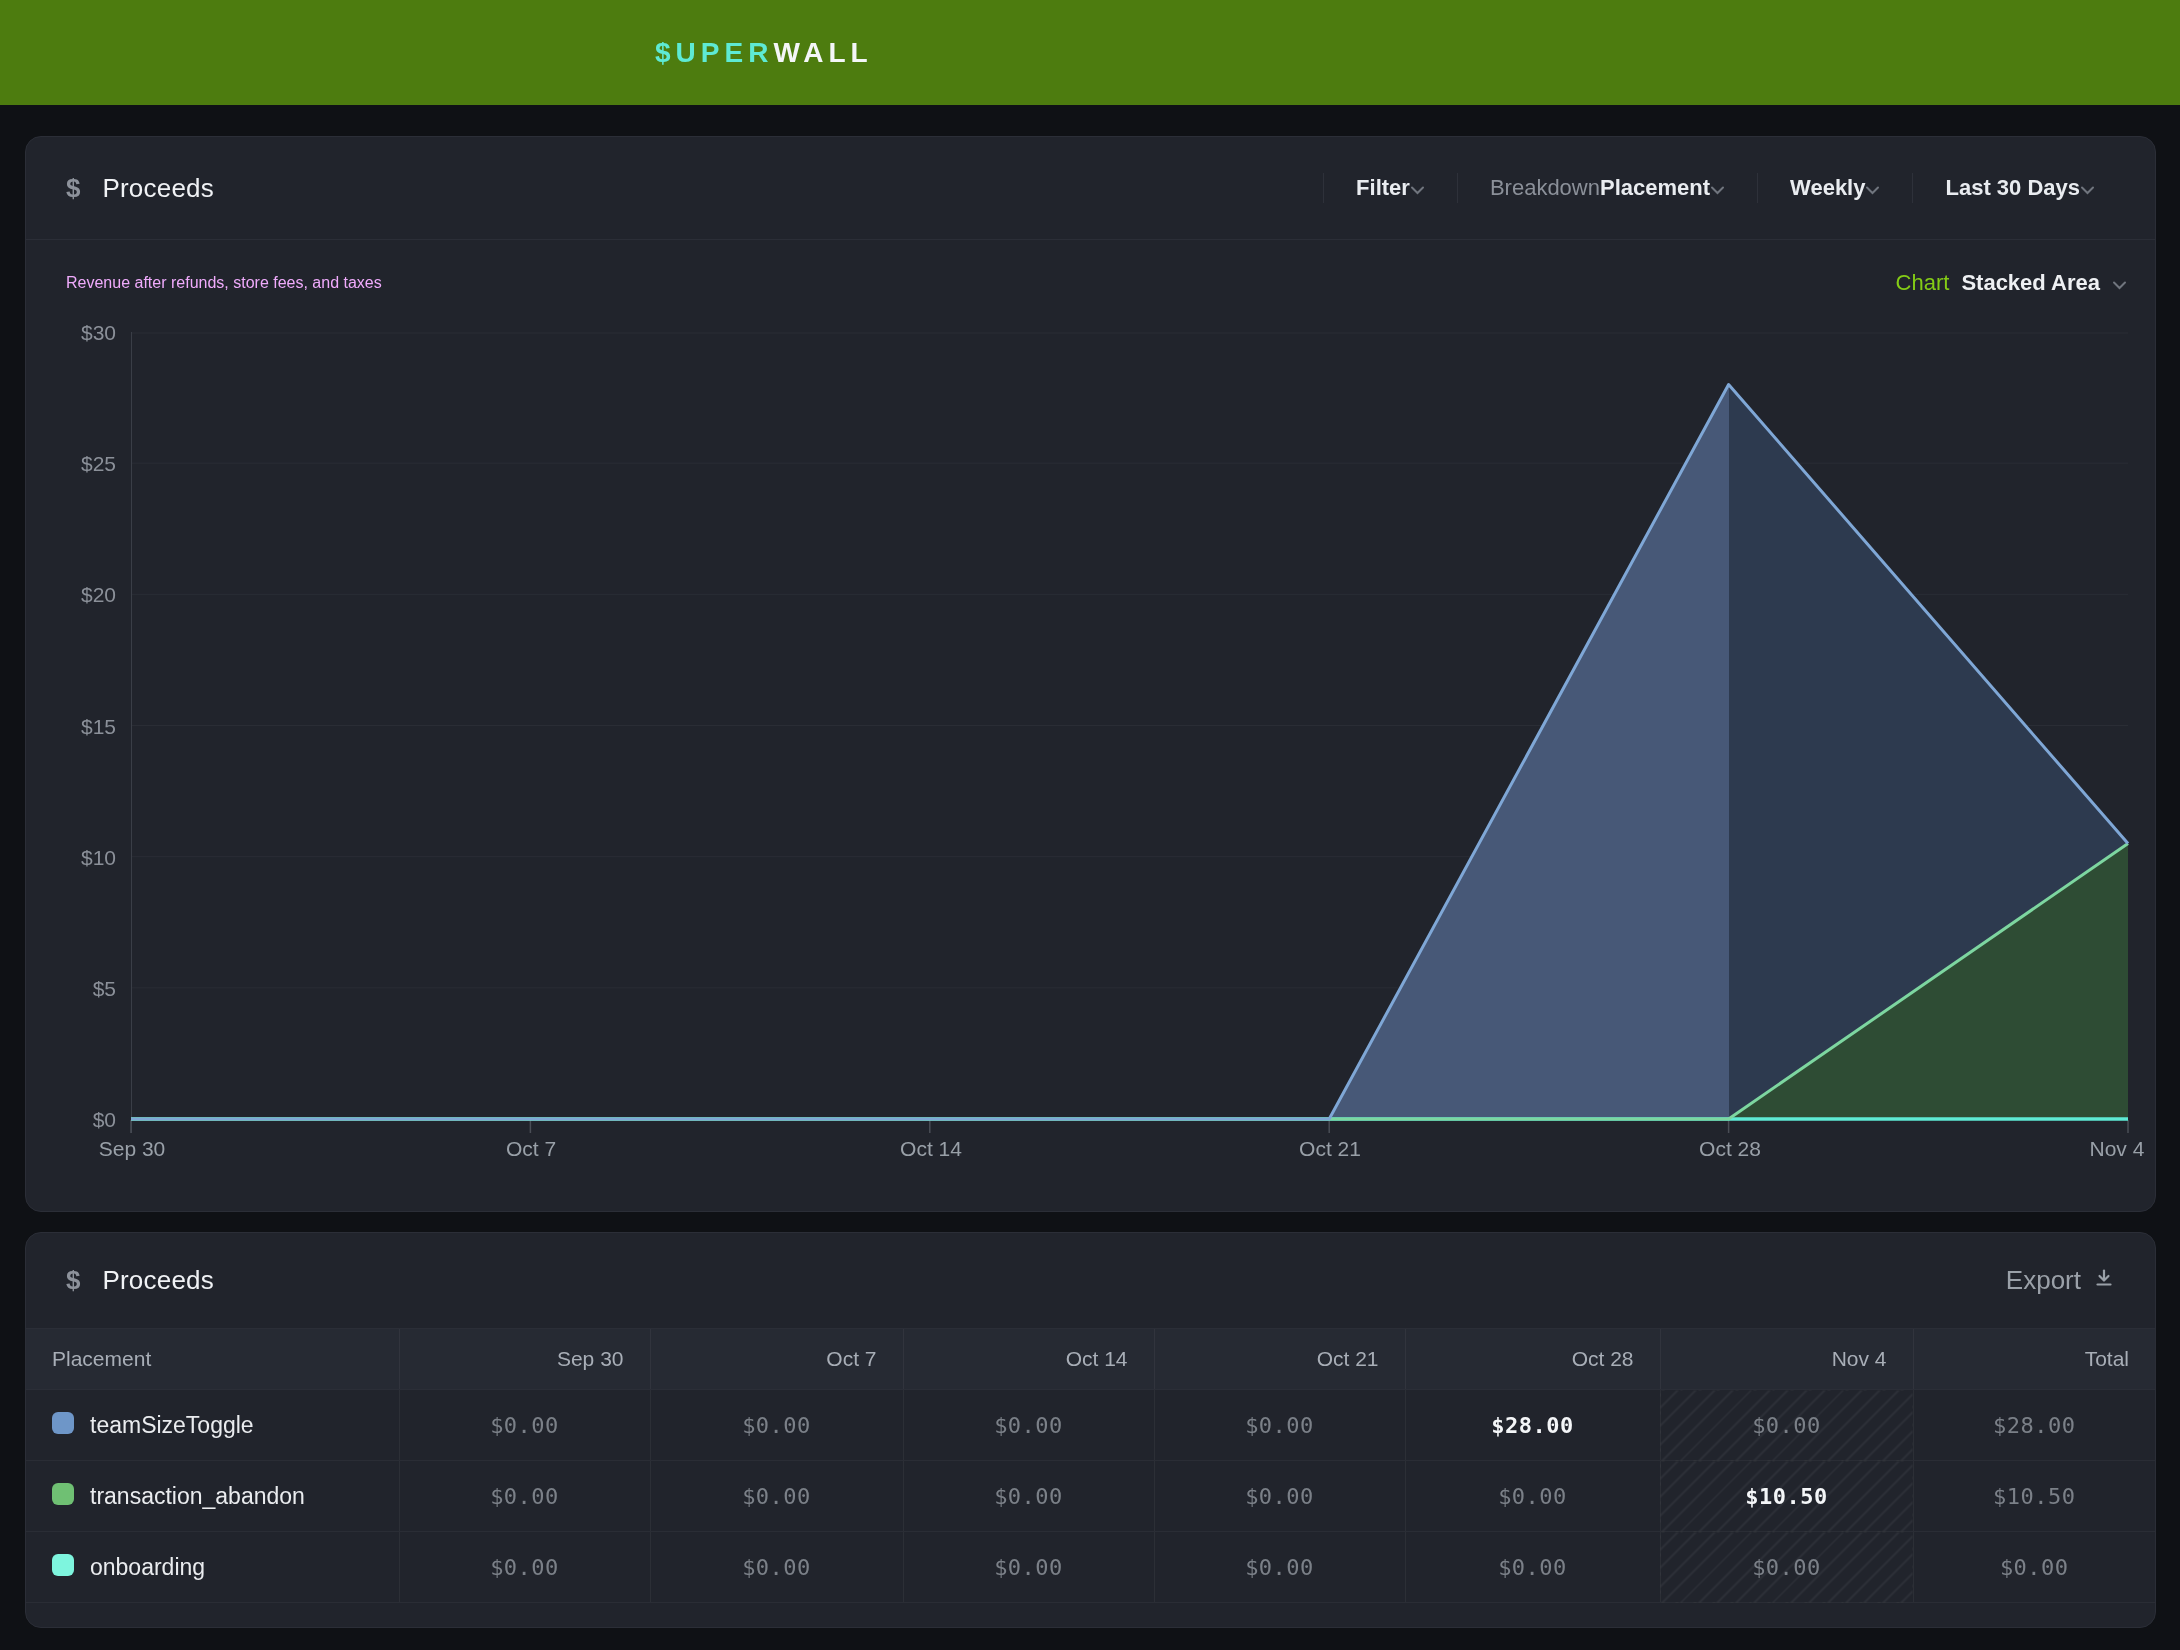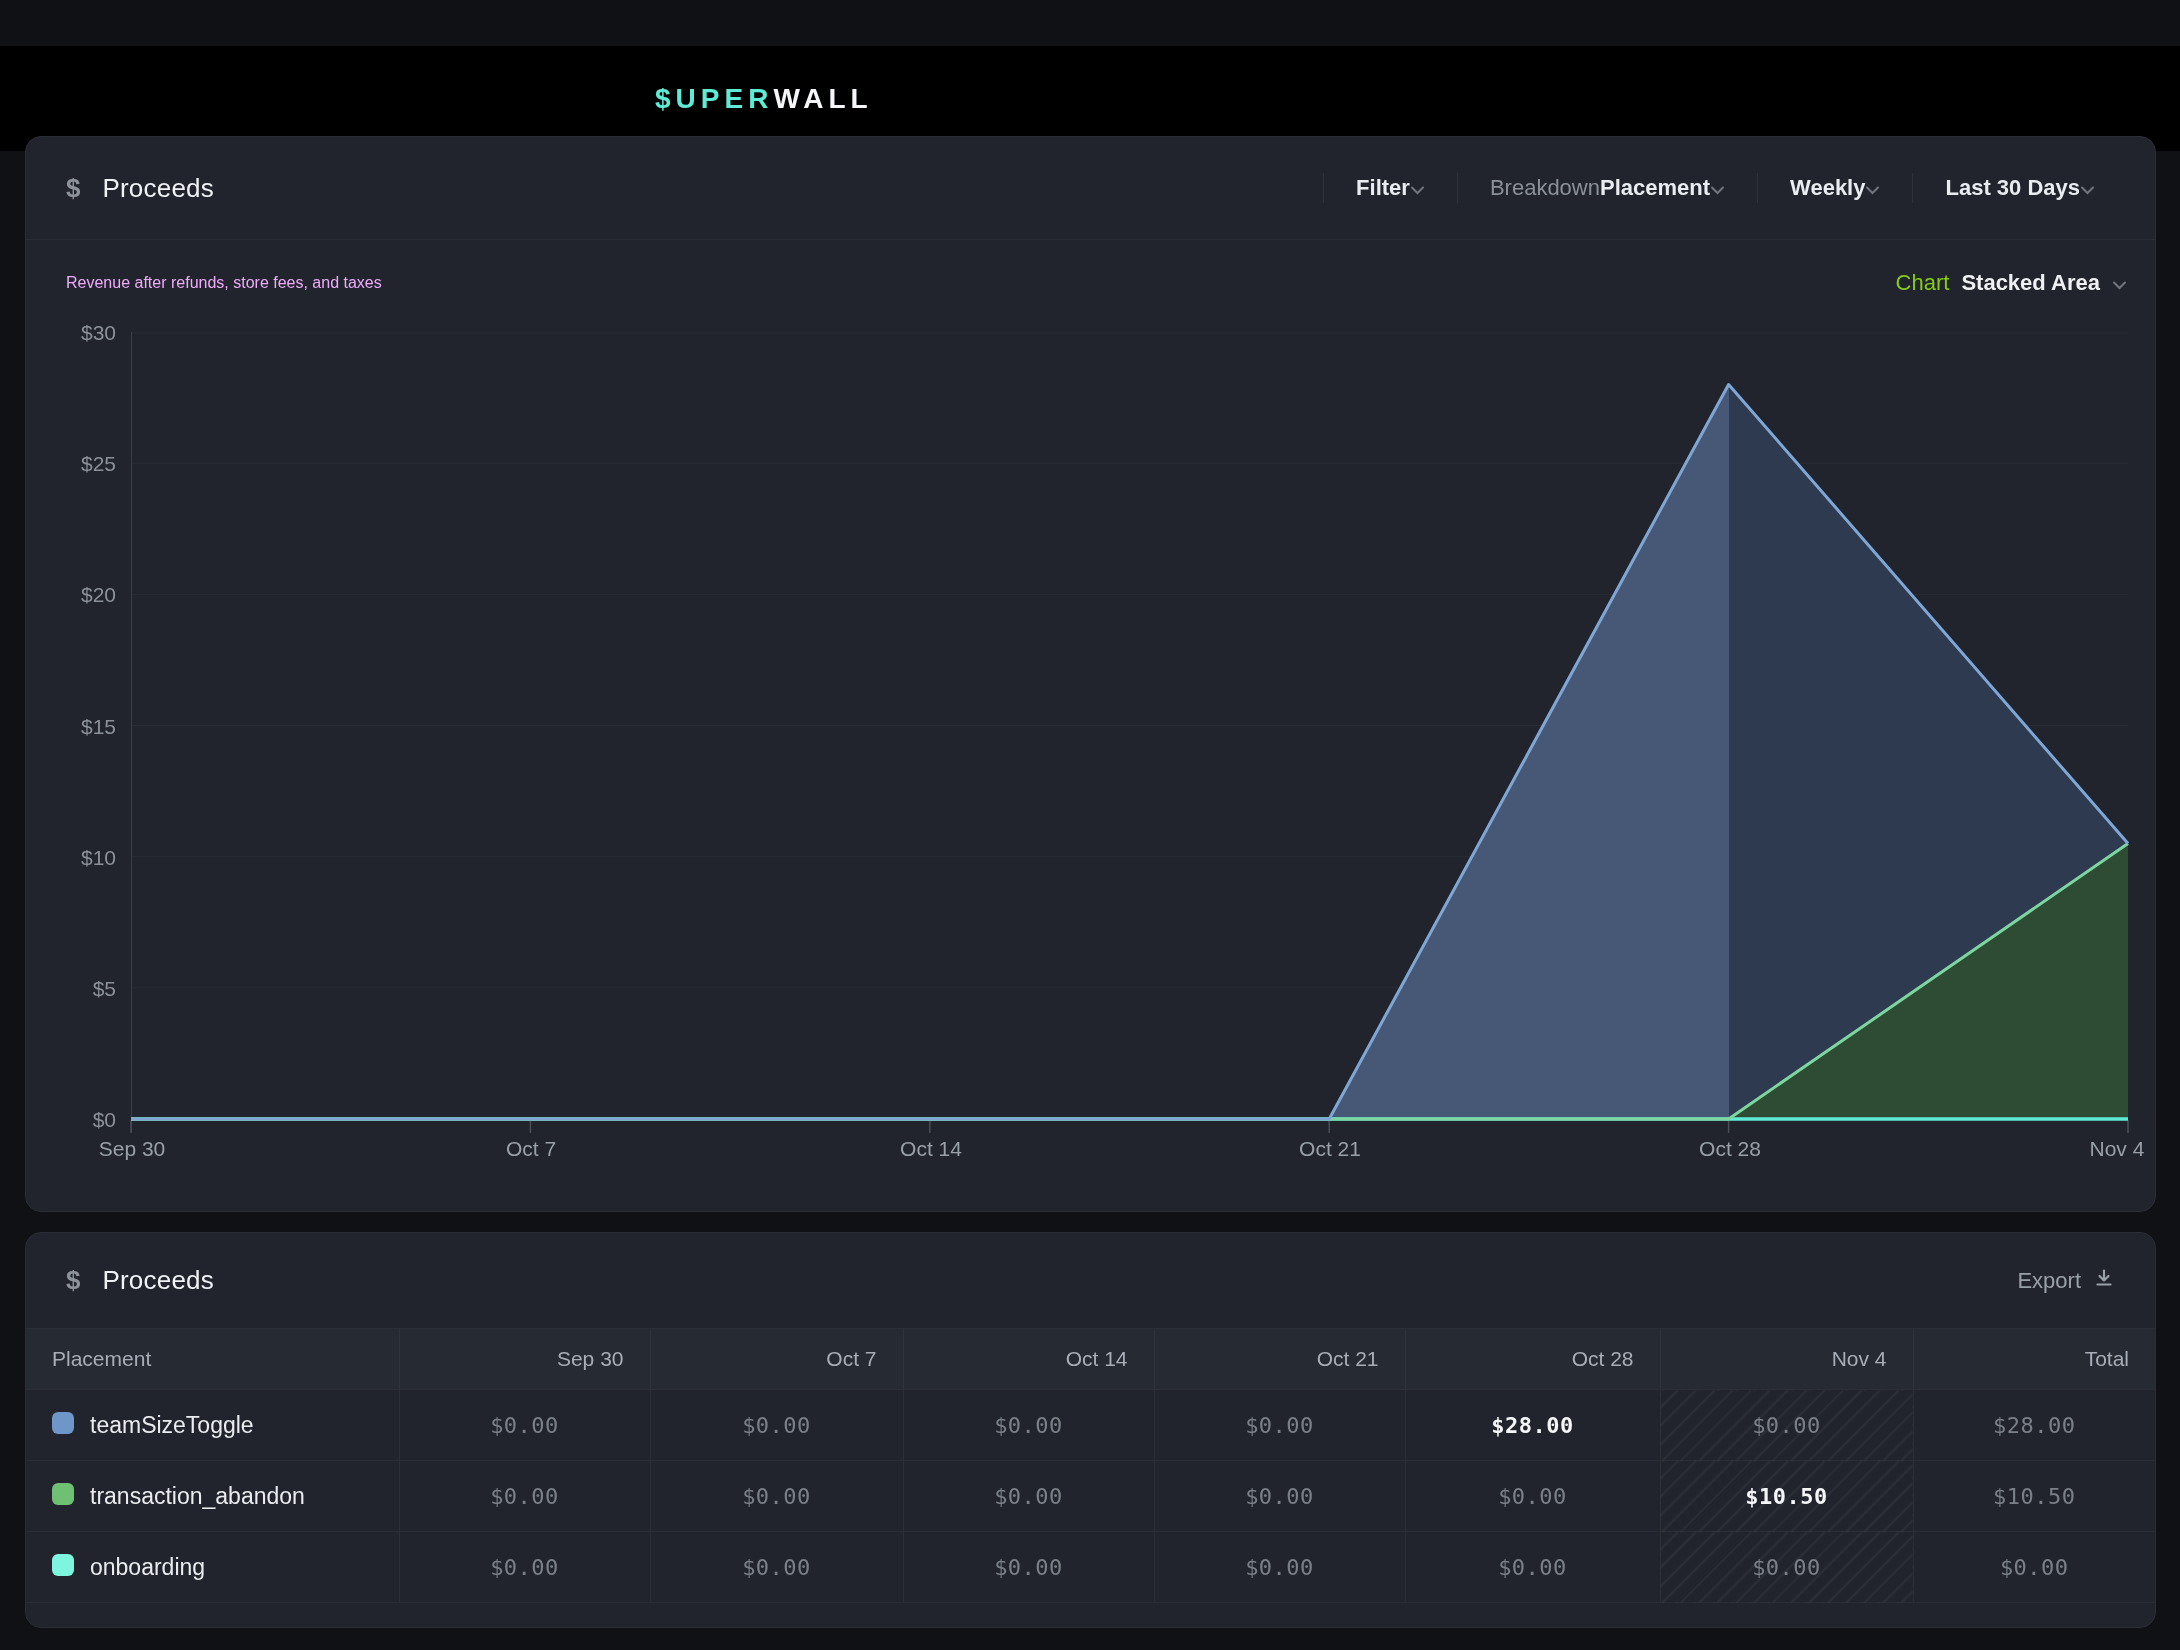--- a/index.html
+++ b/index.html
@@ -3,21 +3,21 @@
 <meta charset="utf-8">
 <style>
   html,body{margin:0;padding:0;}
   body{
     width:2180px;height:1650px;position:relative;overflow:hidden;
     background:#0f1115;
     font-family:"Liberation Sans","DejaVu Sans",sans-serif;
     -webkit-font-smoothing:antialiased;color:#e9ecf0;
   }
   
-  .topbar{position:absolute;left:0;top:0;width:2180px;height:105px;background:#000000;margin-top:46px;}
+  .topbar{position:absolute;left:0;top:0;width:2180px;height:105px;background:#4d7c0f;}
   .logo{position:absolute;left:655px;top:0;height:105px;display:flex;align-items:center;
         font-size:28px;font-weight:800;letter-spacing:5px;}
   .logo .teal{color:#5eead4;}
   .logo .white{color:#f4f6f8;}
   
   .panel{position:absolute;left:25px;width:2131px;background:#21242c;
          border:1px solid #2b2e37;border-radius:16px;box-sizing:border-box;}
   #panel-chart{top:136px;height:1076px;}
   #panel-table{top:1232px;height:396px;}
   .panel-head{display:flex;align-items:center;justify-content:space-between;}
@@ -42,21 +42,21 @@
   .charttype .val{font-size:22px;font-weight:600;color:#eef0f3;}
   
   #chart-svg{position:absolute;left:105px;top:195px;width:1997px;height:802px;overflow:visible;}
   .ylabel{position:absolute;left:8px;width:82px;height:26px;text-align:right;
           font-size:21px;color:#8b9099;line-height:26px;}
   .xlabel{position:absolute;top:1000px;font-size:21px;color:#99a0a8;white-space:nowrap;
           transform:translateX(-50%);}
   .xlabel.last{transform:translateX(-72%);}
   
   .export{display:flex;align-items:center;gap:12px;padding-right:40px;color:#9aa0a8;
-          font-size:22px;cursor:pointer;}
+          font-size:26px;cursor:pointer;}
   table.tbl{width:100%;border-collapse:collapse;table-layout:fixed;}
   .tbl th{background:#262a33;border-top:1px solid #2b2e37;border-bottom:1px solid #2b2e37;
           font-size:21px;font-weight:500;color:#a8aeb7;height:60px;padding:0 26px;
           text-align:right;white-space:nowrap;}
   .tbl th:first-child{text-align:left;}
   .tbl td{height:70px;padding:0 26px;text-align:center;white-space:nowrap;
           border-bottom:1px solid rgba(255,255,255,0.045);}
   .tbl td:first-child{text-align:left;}
   .tbl td + td, .tbl th + th{border-left:1px solid rgba(255,255,255,0.05);}
   .rowname{display:flex;gap:16px;font-size:23px;color:#eaecef;}

